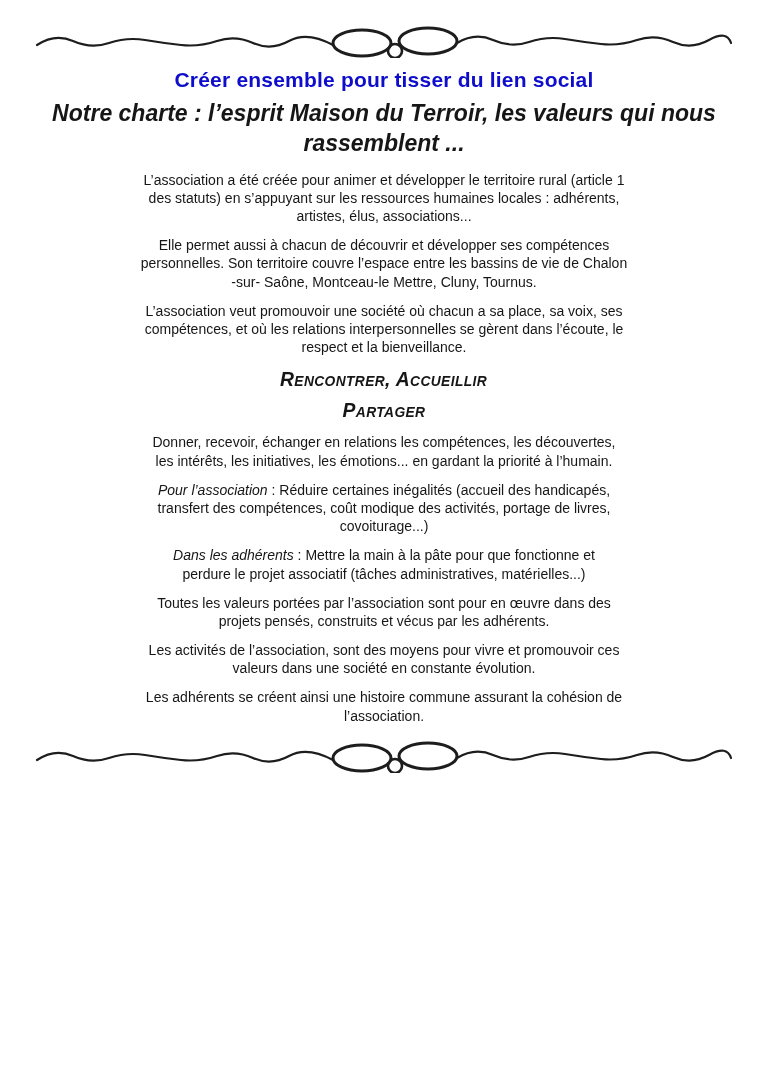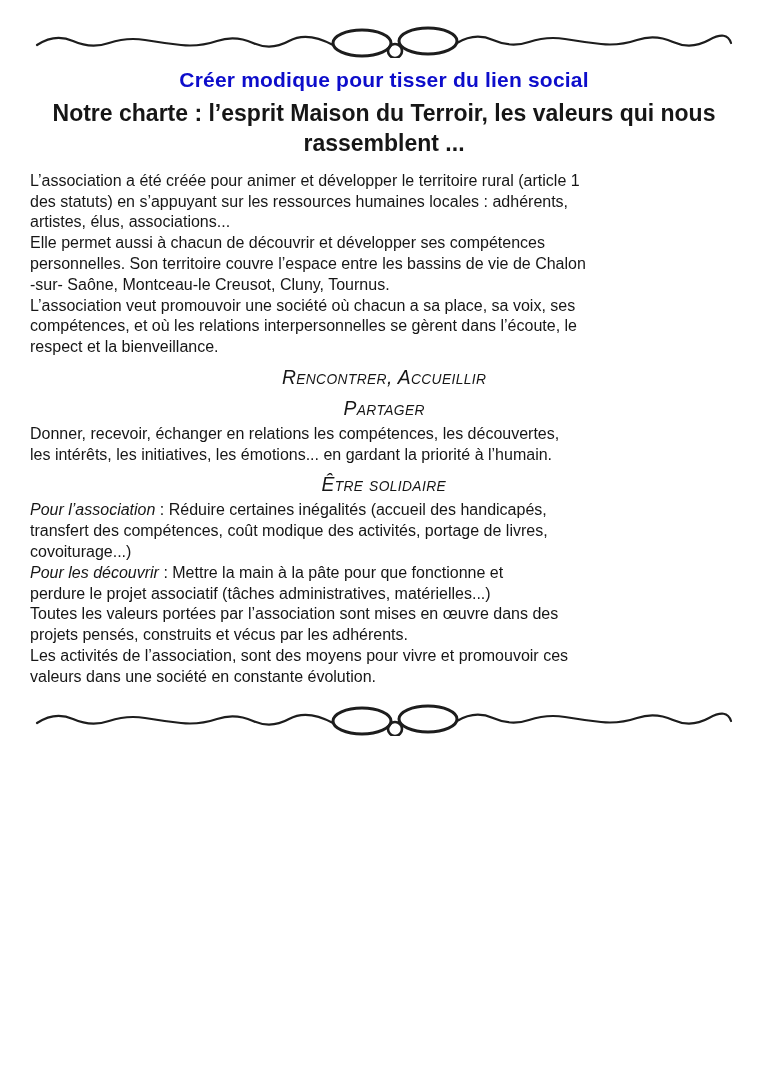--- a/index.html
+++ b/index.html
@@ -28,35 +28,36 @@
     color:var(--title-blue);
     font-size:21px;
     font-weight:bold;
     letter-spacing:0.2px;
     margin:10px 0 6px;
   }
   .subtitle{
     text-align:center;
     font-size:23px;
     font-weight:bold;
+    font-style:italic;
     line-height:1.32;
     margin:6px auto 12px;
     max-width:690px;
   }
   .para{
-    text-align:left;
-    font-size:16px;
+    text-align:center;
+    font-size:14px;
     line-height:1.3;
-    margin:0;
+    margin:11px;
     white-space:pre-line;
   }
   .section-heading{
     text-align:center;
     font-size:21px;
-    font-weight:normal;
+    font-weight:bold;
     font-style:italic;
     font-variant:small-caps;
     margin:7px 0 4px;
   }
   .section-heading .hx{
     display:inline-block;
     transform:scaleX(0.92);
     transform-origin:center;
     letter-spacing:0.4px;
   }
@@ -73,52 +74,53 @@
   <div class="divider">
     <svg width="700" height="34" viewBox="0 0 700 34" fill="none">
       <path d="M3 21 Q 21 9 39 17 T 75 19 T 111 16 T 147 21 T 183 17 T 219 19 T 255 17 T 299 21" stroke="#1d1d1d" stroke-width="2.2" fill="none" stroke-linecap="round"></path>
       <ellipse cx="328" cy="19" rx="29" ry="13" stroke="#1d1d1d" stroke-width="3" fill="none"></ellipse>
       <circle cx="361" cy="27" r="7" stroke="#1d1d1d" stroke-width="2.6" fill="none"></circle>
       <ellipse cx="394" cy="17" rx="29" ry="13" stroke="#1d1d1d" stroke-width="3" fill="none"></ellipse>
       <path d="M423 19 Q 441 8 459 16 T 495 18 T 531 15 T 567 20 T 603 16 T 639 18 T 675 16 T 697 19" stroke="#1d1d1d" stroke-width="2.2" fill="none" stroke-linecap="round"></path>
     </svg>
   </div>
 
-  <h1 class="title">Créer modique pour tisser du lien social</h1>
+  <h1 class="title">Créer ensemble pour tisser du lien social</h1>
 
   <h2 class="subtitle">Notre charte : l’esprit Maison du Terroir, les valeurs qui nous rassemblent ...</h2>
 
   <p class="para">L’association a été créée pour animer et développer le territoire rural (article 1
 des statuts) en s’appuyant sur les ressources humaines locales : adhérents,
 artistes, élus, associations...</p>
   <p class="para">Elle permet aussi à chacun de découvrir et développer ses compétences
 personnelles. Son territoire couvre l’espace entre les bassins de vie de Chalon
--sur- Saône, Montceau-le Creusot, Cluny, Tournus.</p>
+-sur- Saône, Montceau-le Mettre, Cluny, Tournus.</p>
   <p class="para">L’association veut promouvoir une société où chacun a sa place, sa voix, ses
 compétences, et où les relations interpersonnelles se gèrent dans l’écoute, le
 respect et la bienveillance.</p>
 
   <h3 class="section-heading"><span class="hx">Rencontrer, Accueillir</span></h3>
 
 
   <h3 class="section-heading"><span class="hx">Partager</span></h3>
   <p class="para">Donner, recevoir, échanger en relations les compétences, les découvertes,
 les intérêts, les initiatives, les émotions... en gardant la priorité à l’humain.</p>
 
-  <h3 class="section-heading"><span class="hx">Être solidaire</span></h3>
   <p class="para"><span class="lead">Pour l’association</span><span> : Réduire certaines inégalités (accueil des handicapés,
 transfert des compétences, coût modique des activités, portage de livres,
 covoiturage...)</span></p>
-  <p class="para"><span class="lead">Pour les découvrir</span><span> : Mettre la main à la pâte pour que fonctionne et
+  <p class="para"><span class="lead">Dans les adhérents</span><span> : Mettre la main à la pâte pour que fonctionne et
 perdure le projet associatif (tâches administratives, matérielles...)</span></p>
 
-  <p class="para">Toutes les valeurs portées par l’association sont mises en œuvre dans des
+  <p class="para">Toutes les valeurs portées par l’association sont pour en œuvre dans des
 projets pensés, construits et vécus par les adhérents.</p>
   <p class="para">Les activités de l’association, sont des moyens pour vivre et promouvoir ces
 valeurs dans une société en constante évolution.</p>
+  <p class="para">Les adhérents se créent ainsi une histoire commune assurant la cohésion de
+l’association.</p>
 
   <div class="divider bottom">
     <svg width="700" height="34" viewBox="0 0 700 34" fill="none">
       <path d="M3 21 Q 21 9 39 17 T 75 19 T 111 16 T 147 21 T 183 17 T 219 19 T 255 17 T 299 21" stroke="#1d1d1d" stroke-width="2.2" fill="none" stroke-linecap="round"></path>
       <ellipse cx="328" cy="19" rx="29" ry="13" stroke="#1d1d1d" stroke-width="3" fill="none"></ellipse>
       <circle cx="361" cy="27" r="7" stroke="#1d1d1d" stroke-width="2.6" fill="none"></circle>
       <ellipse cx="394" cy="17" rx="29" ry="13" stroke="#1d1d1d" stroke-width="3" fill="none"></ellipse>
       <path d="M423 19 Q 441 8 459 16 T 495 18 T 531 15 T 567 20 T 603 16 T 639 18 T 675 16 T 697 19" stroke="#1d1d1d" stroke-width="2.2" fill="none" stroke-linecap="round"></path>
     </svg>
   </div>

